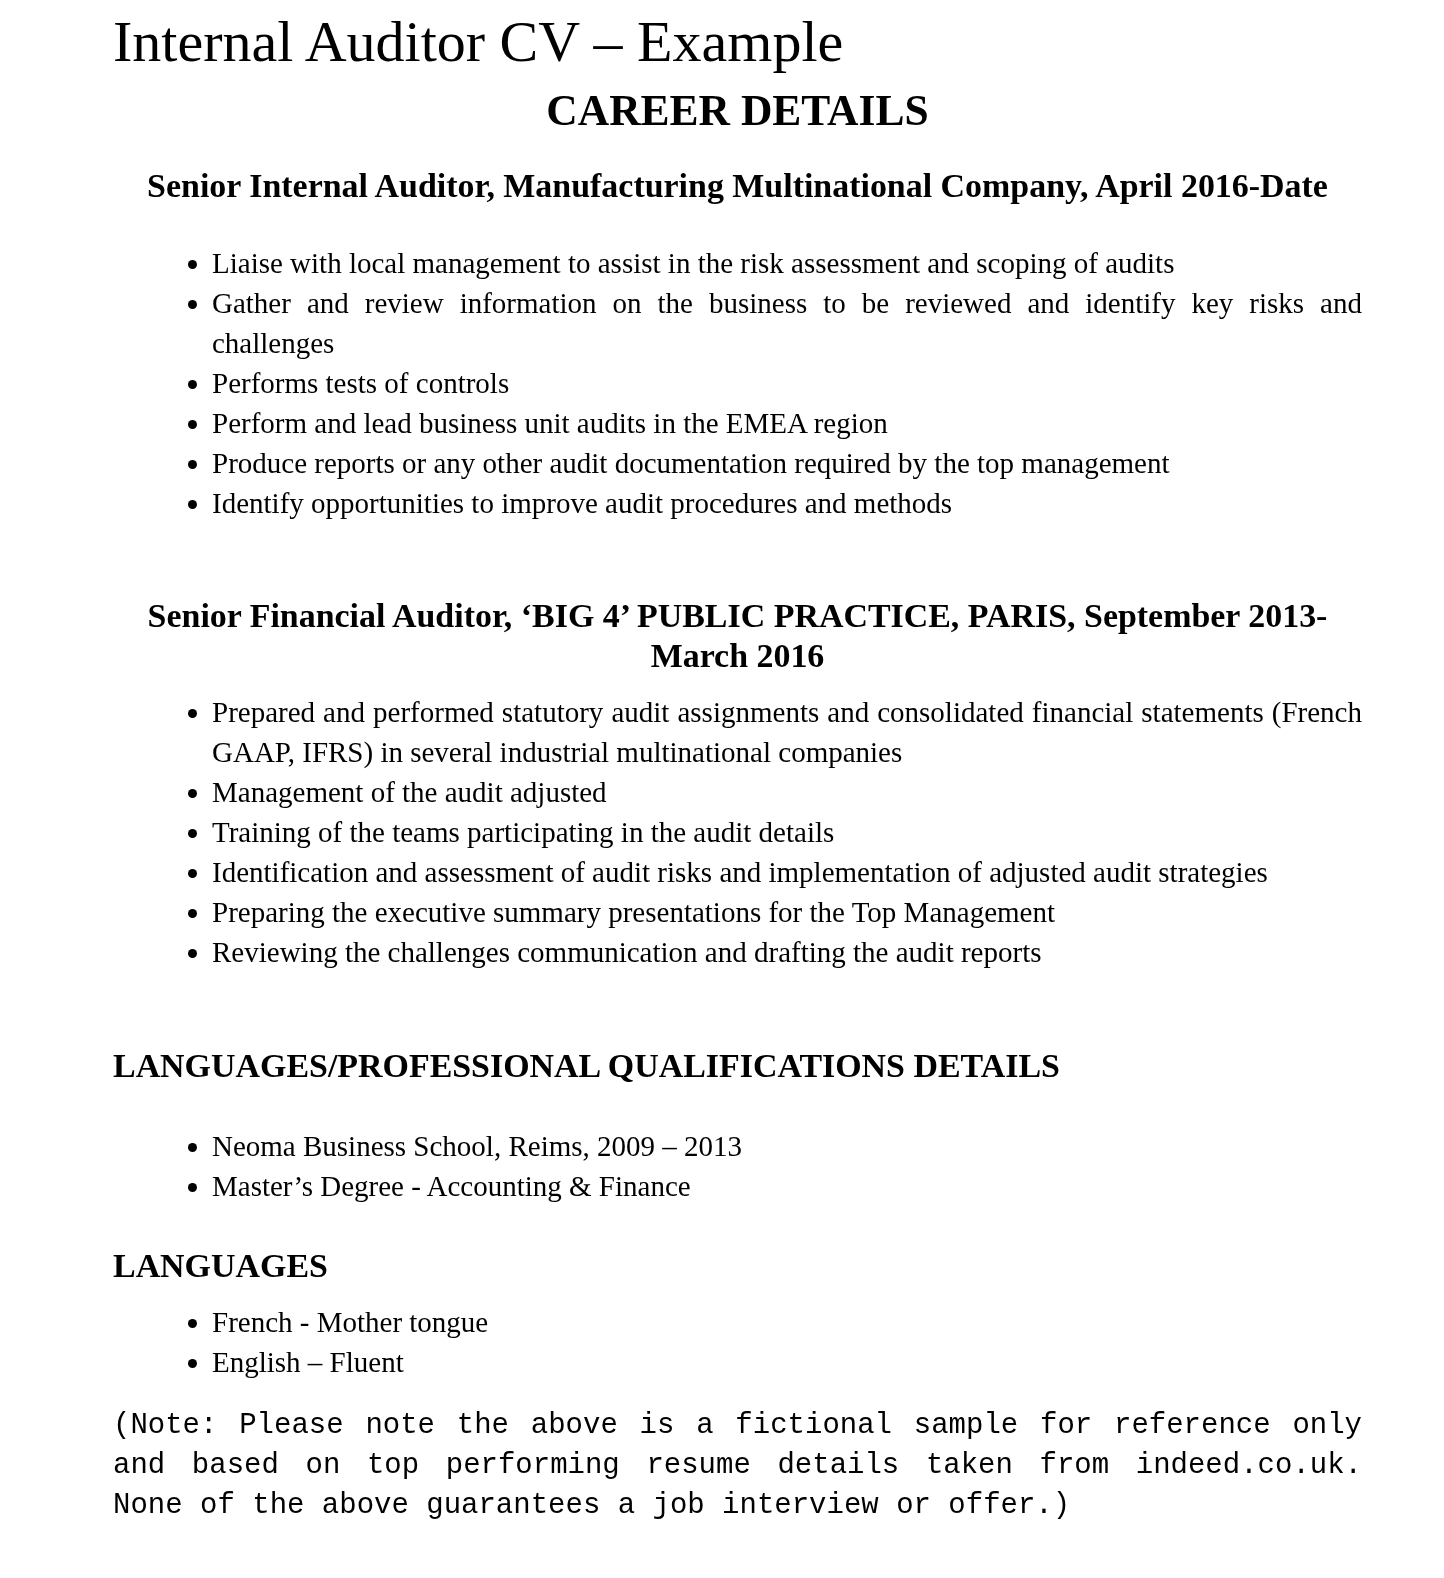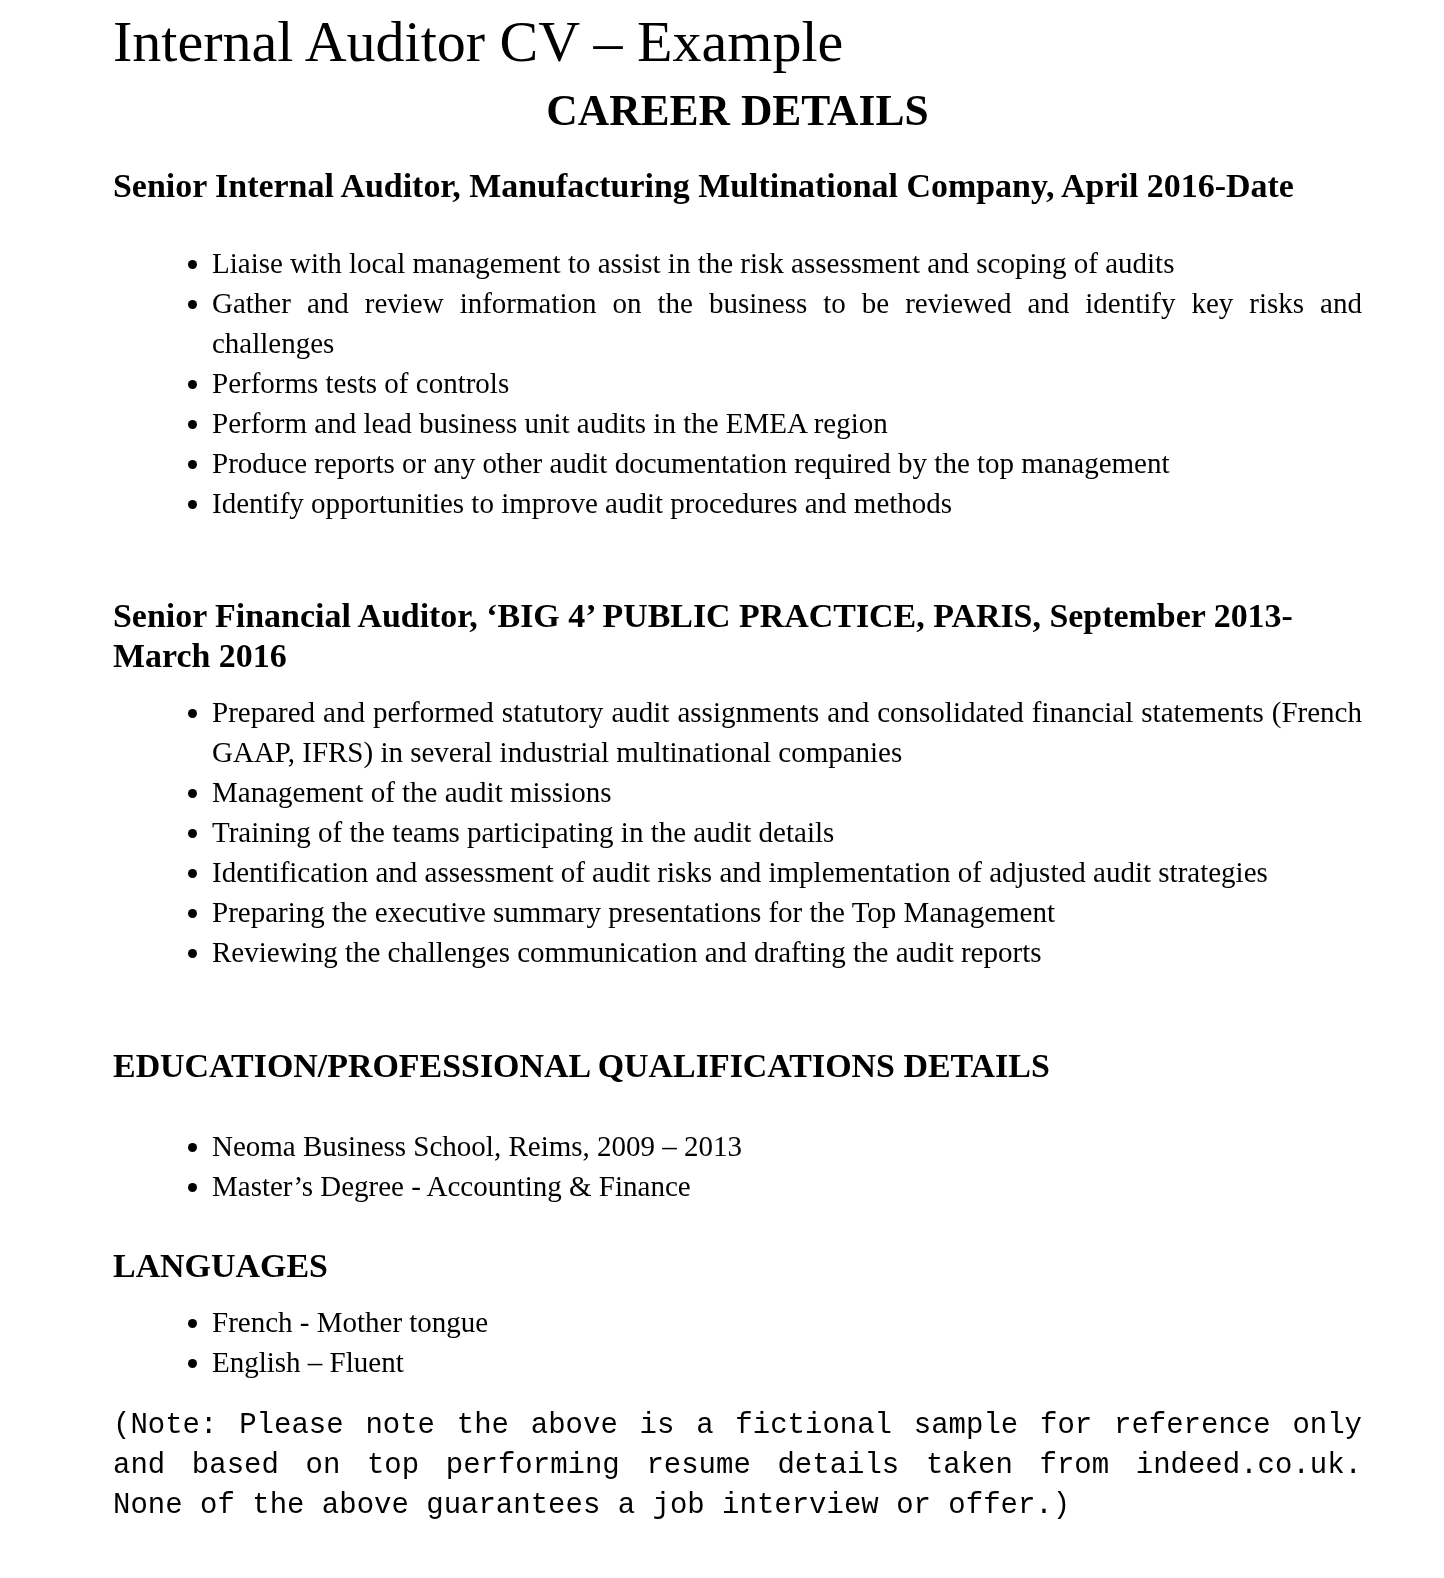--- a/index.html
+++ b/index.html
@@ -22,20 +22,21 @@
     margin: 0;
   }
   .career-heading {
     text-align: center;
     font-weight: bold;
     margin: 28px 0 0 0;
   }
   .job-heading {
     font-weight: bold;
     margin: 36px 0 0 0;
+    text-align: center;
   }
   .job-heading.second {
     margin-top: 73px;
   }
   ul.bullets {
     margin: 37px 0 0 0;
     padding: 0 0 0 99px;
     list-style: disc outside;
   }
   ul.bullets.tight {
@@ -81,28 +82,28 @@
   <li>Performs tests of controls</li>
   <li>Perform and lead business unit audits in the EMEA region</li>
   <li>Produce reports or any other audit documentation required by the top management</li>
   <li>Identify opportunities to improve audit procedures and methods</li>
 </ul>
 
 <h3 class="job-heading second">Senior Financial Auditor, ‘BIG 4’ PUBLIC PRACTICE, PARIS, September 2013-March 2016</h3>
 
 <ul class="bullets tight">
   <li>Prepared and performed statutory audit assignments and consolidated financial statements (French GAAP, IFRS) in several industrial multinational companies</li>
-  <li>Management of the audit missions</li>
+  <li>Management of the audit adjusted</li>
   <li>Training of the teams participating in the audit details</li>
   <li>Identification and assessment of audit risks and implementation of adjusted audit strategies</li>
   <li>Preparing the executive summary presentations for the Top Management</li>
   <li>Reviewing the challenges communication and drafting the audit reports</li>
 </ul>
 
-<h3 class="section-heading">EDUCATION/PROFESSIONAL QUALIFICATIONS DETAILS</h3>
+<h3 class="section-heading">LANGUAGES/PROFESSIONAL QUALIFICATIONS DETAILS</h3>
 
 <ul class="bullets edu">
   <li>Neoma Business School, Reims, 2009 – 2013</li>
   <li>Master’s Degree - Accounting &amp; Finance</li>
 </ul>
 
 <h3 class="languages-heading">LANGUAGES</h3>
 
 <ul class="bullets lang">
   <li>French - Mother tongue</li>

